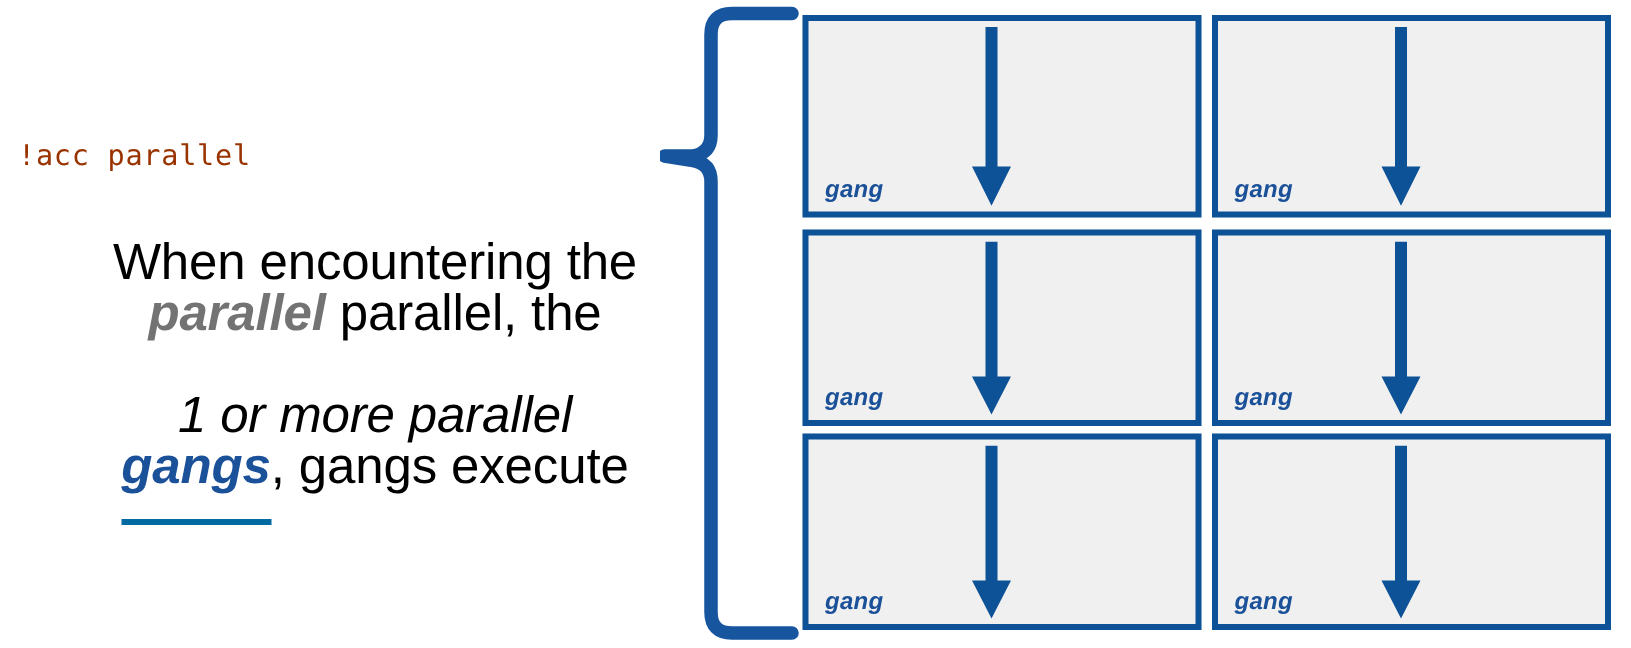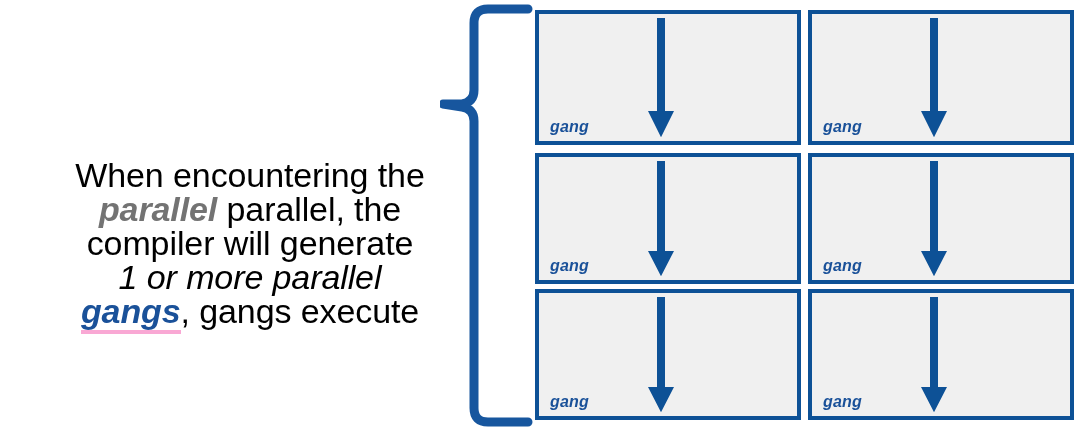--- a/index.html
+++ b/index.html
@@ -46,22 +46,22 @@
     font-weight: bold;
     font-style: italic;
   }
   .caption .em {
     font-style: italic;
   }
   .caption .kw-underline {
     color: #1a5199;
     font-weight: bold;
     font-style: italic;
-    border-bottom: 4px solid #f9a8d4;
-    padding-bottom: 0px;
+    border-bottom: 4px solid #0369a1;
+    padding-bottom: 16px;
   }
 
   
   .brace {
     position: absolute;
     left: 440px;
     top: 2px;
     width: 96px;
     height: 428px;
     pointer-events: none;
@@ -107,27 +107,27 @@
     width: 30px;
     margin-left: -22px;
   }
   .gang-arrow svg { display: block; width: 100%; height: 100%; }
 </style>
 </head>
 <body>
 
 <div id="canvas">
 
+  <div class="code-line">!acc parallel</div>
 
   <div class="caption">
     <span>When encountering the</span>
     <br>
     <span class="kw">parallel</span><span> parallel, the</span>
     <br>
-    <span>compiler will generate</span>
     <br>
     <span class="em">1 or more parallel</span>
     <br>
     <span class="kw-underline">gangs</span><span>, gangs execute</span>
     <br>
   </div>
 
   <div class="brace">
     <svg viewBox="0 0 96 428" xmlns="http://www.w3.org/2000/svg" aria-hidden="true">
       <path d="M 88 7

